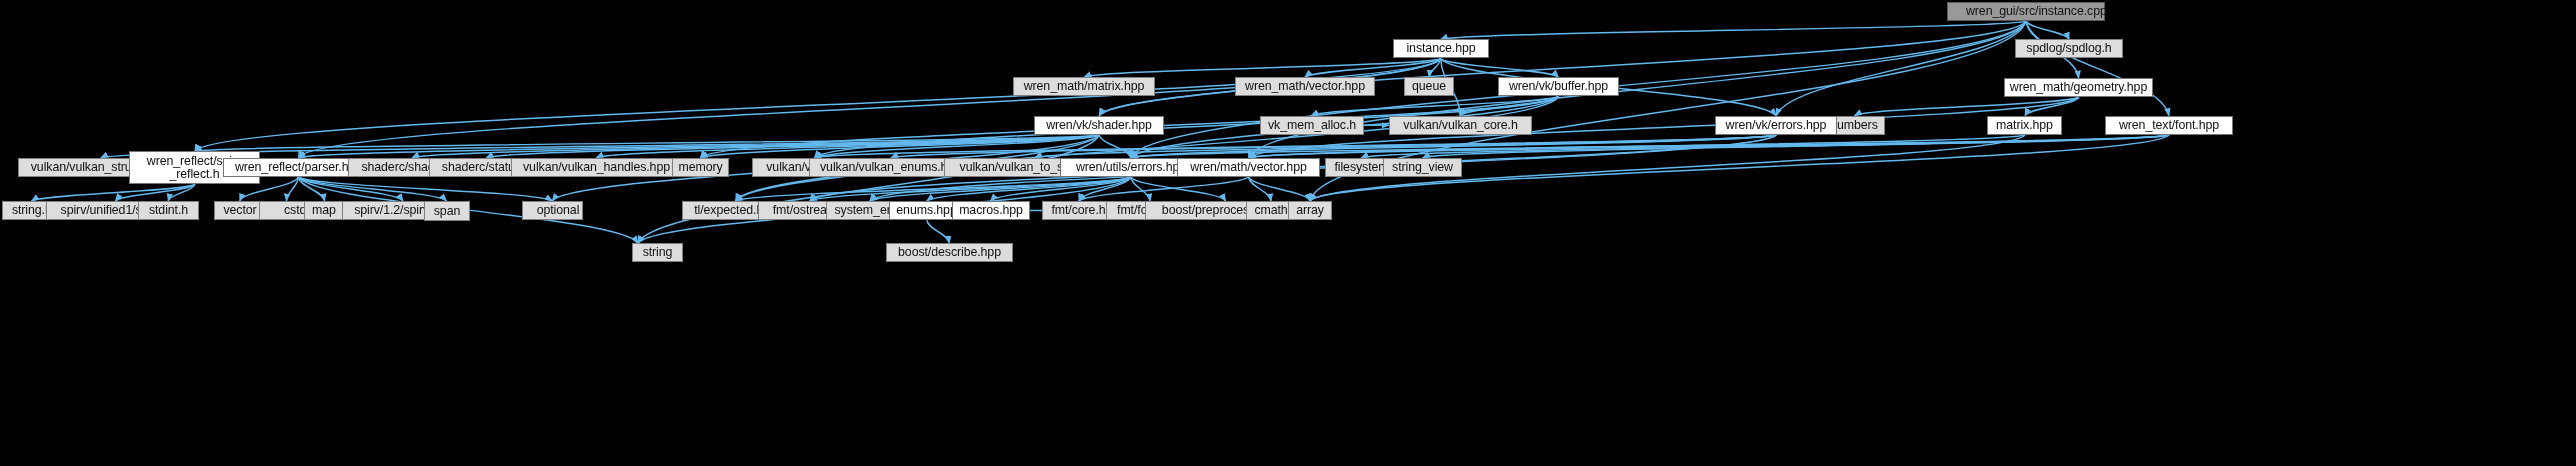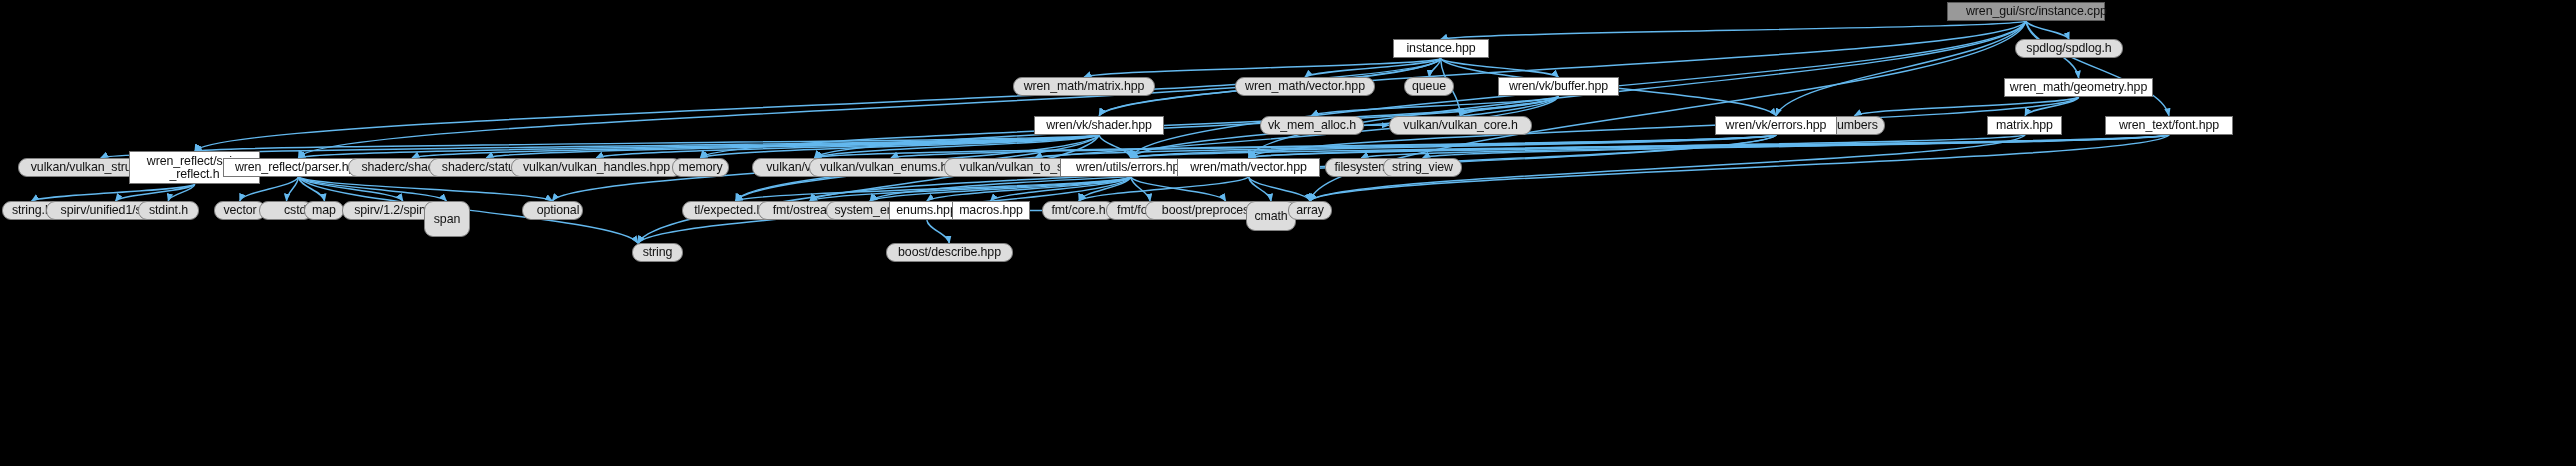--- a/index.html
+++ b/index.html
@@ -3,21 +3,21 @@
 <meta charset="utf-8">
 <style>
   html,body{margin:0;padding:0;background:#000;}
   #stage{position:relative;width:2576px;height:467px;background:#000;overflow:hidden;
          font-family:"Liberation Sans","DejaVu Sans",sans-serif;}
   #edges{position:absolute;left:0;top:0;width:2576px;height:467px;}
   .node{position:absolute;box-sizing:border-box;display:flex;align-items:center;justify-content:center;
         text-align:center;border:0.9px solid #666;font-size:12.4px;line-height:13px;color:#111;
         letter-spacing:-0.1px;white-space:pre;}
   .node.white{background:#ffffff;border-color:#767676;}
-  .node.gray{background:#dddddd;border-color:#808080;border-radius:9px;}
+  .node.gray{background:#dddddd;border-color:#808080;}
   .node.root{background:#999999;border-color:#5a5a5a;padding-left:18px;}
   .node span{display:block;width:100%;pointer-events:none;}
 </style>
 </head>
 <body>
 
 <div id="stage">
   <svg id="edges" viewBox="0 0 2810 509" preserveAspectRatio="none">
       <defs>
         <marker id="ah" markerWidth="9" markerHeight="7" refX="8" refY="3.5" orient="auto" markerUnits="userSpaceOnUse">
@@ -133,28 +133,28 @@
     <div class="node white" style="left: 1177px; top: 158px; width: 143px; height: 19px;"><span>wren/math/vector.hpp</span></div>
     <div class="node gray" style="left: 1325px; top: 158px; width: 73px; height: 19px;"><span>filesystem</span></div>
     <div class="node gray" style="left: 1383px; top: 158px; width: 79px; height: 19px;"><span>string_view</span></div>
     <div class="node gray" style="left: 1.8px; top: 201px; width: 60px; height: 19px;"><span>string.h</span></div>
     <div class="node gray" style="left: 46px; top: 201px; width: 139px; height: 19px;"><span>spirv/unified1/spirv.h</span></div>
     <div class="node gray" style="left: 138px; top: 201px; width: 61px; height: 19px; text-align: center;"><span>stdint.h</span></div>
     <div class="node gray" style="left: 214px; top: 201px; width: 52px; height: 19px;"><span>vector</span></div>
     <div class="node gray" style="left: 259px; top: 201px; width: 54px; height: 19px; padding-left: 24px;"><span>cstdint</span></div>
     <div class="node gray" style="left: 304px; top: 201px; width: 40px; height: 19px;"><span>map</span></div>
     <div class="node gray" style="left: 342px; top: 201px; width: 122px; height: 19px;"><span>spirv/1.2/spirv.hpp</span></div>
-    <div class="node gray" style="left: 424px; top: 201px; width: 46px; height: 36px;"><span>span</span></div>
+    <div class="node gray" style="left: 424px; top: 201px; width: 46px; height: 20px;"><span>span</span></div>
     <div class="node gray" style="left: 522px; top: 201px; width: 61px; height: 19px; padding-left: 11px;"><span>optional</span></div>
     <div class="node gray" style="left: 682px; top: 201px; width: 107px; height: 19px;"><span>tl/expected.hpp</span></div>
     <div class="node gray" style="left: 758px; top: 201px; width: 104px; height: 19px;"><span>fmt/ostream.h</span></div>
     <div class="node gray" style="left: 826px; top: 201px; width: 88px; height: 19px;"><span>system_error</span></div>
     <div class="node white" style="left: 889px; top: 201px; width: 75px; height: 19px;"><span>enums.hpp</span></div>
     <div class="node white" style="left: 952px; top: 201px; width: 78px; height: 19px;"><span>macros.hpp</span></div>
     <div class="node gray" style="left: 1042px; top: 201px; width: 73px; height: 19px;"><span>fmt/core.h</span></div>
     <div class="node gray" style="left: 1106px; top: 201px; width: 87px; height: 19px;"><span>fmt/format.h</span></div>
     <div class="node gray" style="left: 1145px; top: 201px; width: 161px; height: 19px;"><span>boost/preprocessor.hpp</span></div>
-    <div class="node gray" style="left: 1246px; top: 201px; width: 50px; height: 30px;"><span>cmath</span></div>
+    <div class="node gray" style="left: 1246px; top: 201px; width: 50px; height: 19px;"><span>cmath</span></div>
     <div class="node gray" style="left: 1288px; top: 201px; width: 44px; height: 19px;"><span>array</span></div>
     <div class="node gray" style="left: 632px; top: 243px; width: 51px; height: 19px;"><span>string</span></div>
     <div class="node gray" style="left: 886px; top: 243px; width: 127px; height: 19px;"><span>boost/describe.hpp</span></div>
   </div>
 
 
 </body></html>

